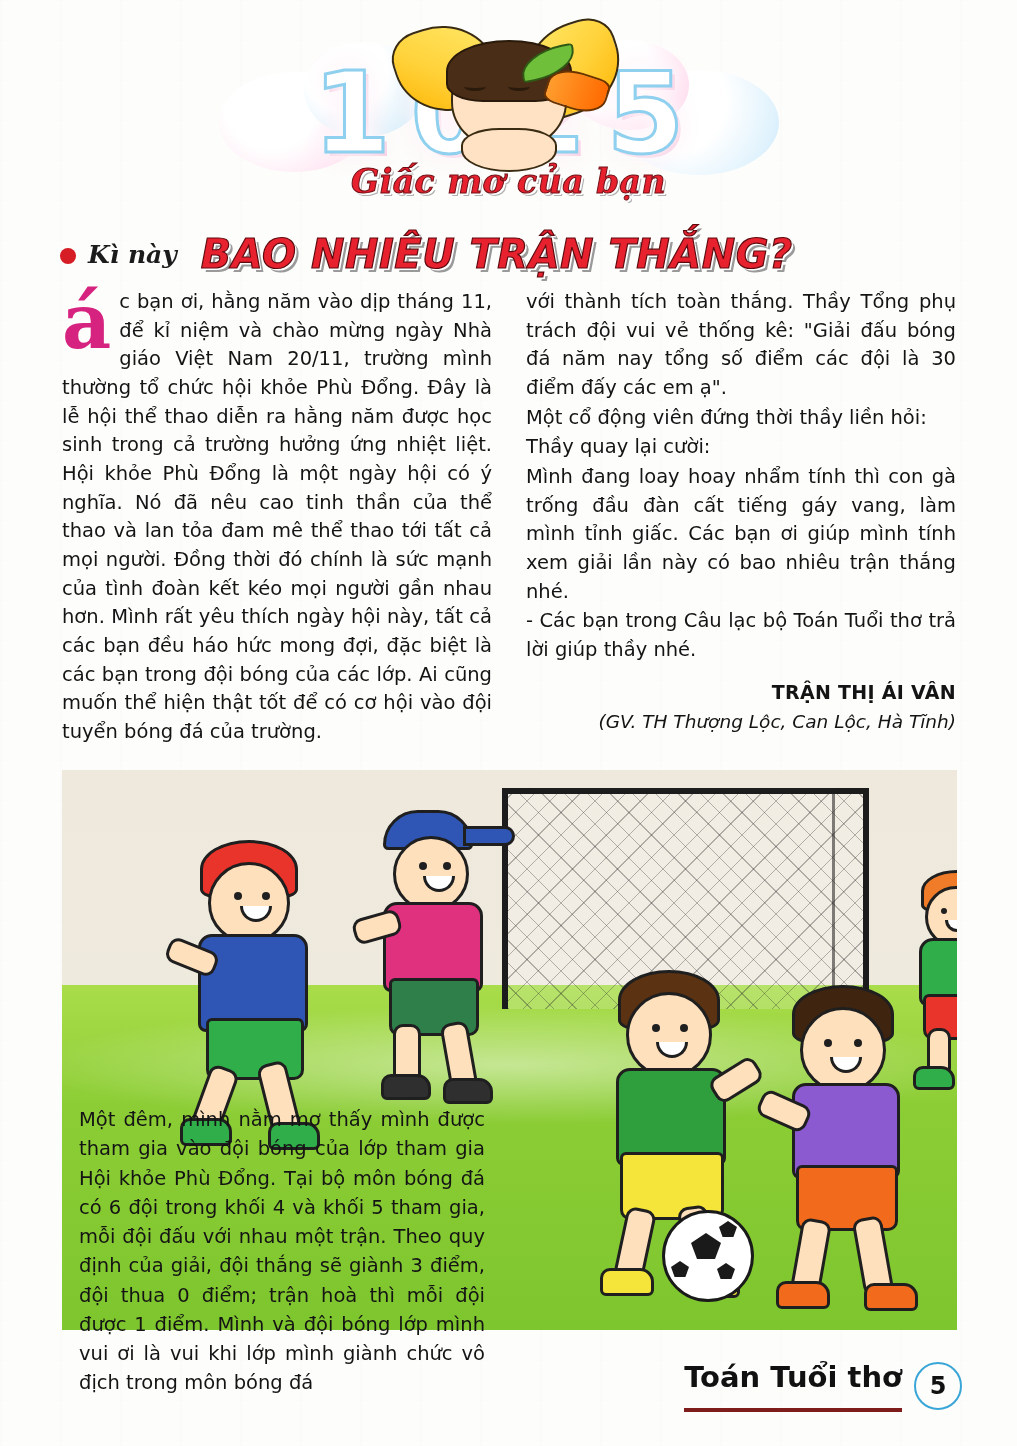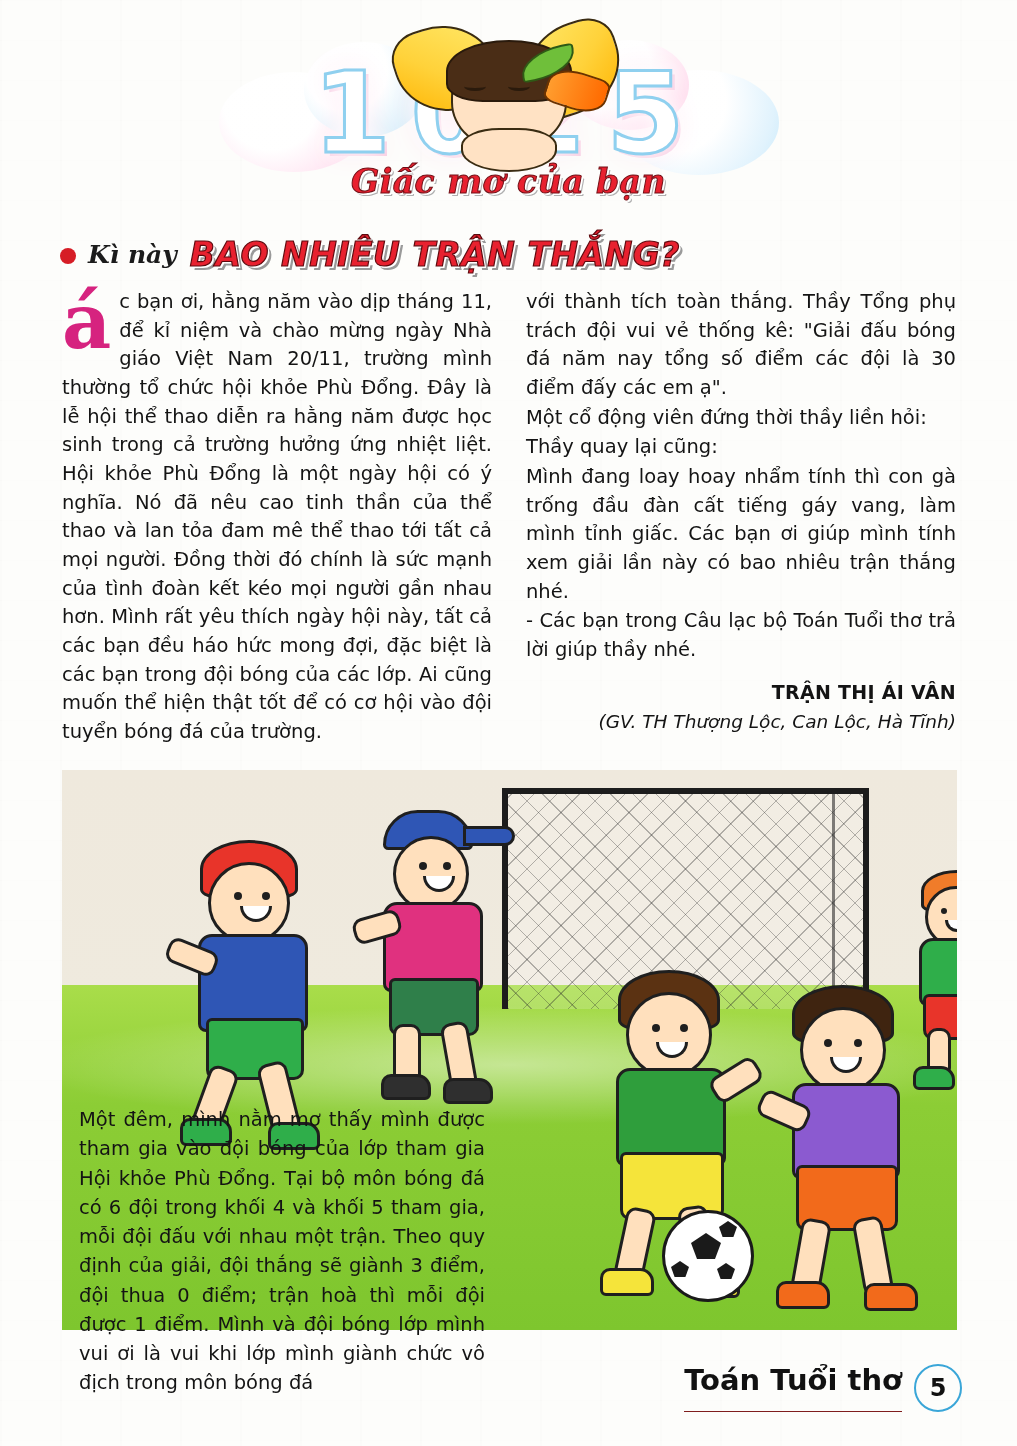--- a/index.html
+++ b/index.html
@@ -185,28 +185,28 @@
     font-style: italic;
     font-weight: bold;
     font-size: 25px;
     color: #1b1b1b;
     flex: 0 0 auto;
   }
   .headline {
     font-family: "DejaVu Sans", sans-serif;
     font-weight: bold;
     font-style: italic;
-    font-size: 33px;
+    font-size: 40px;
     line-height: 1;
     color: #e8212f;
     -webkit-text-stroke: 1.2px #5c0a0e;
     text-shadow: 2px 2px 0 #ffffff, 4px 4px 0 #9a9a9a;
     letter-spacing: .5px;
     white-space: nowrap;
-    margin-left: 1px;
+    margin-left: 12px;
   }
 
   
   .columns {
     position: absolute;
     left: 62px;
     top: 288px;
     width: 895px;
     display: flex;
     gap: 34px;
@@ -402,21 +402,21 @@
     bottom: 34px;
     display: flex;
     align-items: center;
     gap: 12px;
   }
   .footer-title {
     font-family: "DejaVu Sans", sans-serif;
     font-weight: bold;
     font-size: 29px;
     color: #111;
-    border-bottom: 1px solid #7f1d1d;
+    border-bottom: 4px solid #7f1d1d;
     padding-bottom: 14px;
   }
   .page-badge {
     width: 44px; height: 44px;
     border: 2px solid #3aa6d8;
     border-radius: 50%;
     display: flex;
     align-items: center;
     justify-content: center;
     font-family: "DejaVu Sans", sans-serif;
@@ -463,21 +463,21 @@
     <span class="headline">BAO NHIÊU TRẬN THẮNG?</span>
   </div>
 
   <div class="columns">
     <div class="col">
       <p class="dropcap-para">ác bạn ơi, hằng năm vào dịp tháng 11, để kỉ niệm và chào mừng ngày Nhà giáo Việt Nam 20/11, trường mình thường tổ chức hội khỏe Phù Đổng. Đây là lễ hội thể thao diễn ra hằng năm được học sinh trong cả trường hưởng ứng nhiệt liệt. Hội khỏe Phù Đổng là một ngày hội có ý nghĩa. Nó đã nêu cao tinh thần của thể thao và lan tỏa đam mê thể thao tới tất cả mọi người. Đồng thời đó chính là sức mạnh của tình đoàn kết kéo mọi người gần nhau hơn. Mình rất yêu thích ngày hội này, tất cả các bạn đều háo hức mong đợi, đặc biệt là các bạn trong đội bóng của các lớp. Ai cũng muốn thể hiện thật tốt để có cơ hội vào đội tuyển bóng đá của trường.</p>
     </div>
     <div class="col">
       <p>với thành tích toàn thắng. Thầy Tổng phụ trách đội vui vẻ thống kê: "Giải đấu bóng đá năm nay tổng số điểm các đội là 30 điểm đấy các em ạ".</p>
       <p>Một cổ động viên đứng thời thầy liền hỏi:</p>
-      <p>Thầy quay lại cũng:</p>
+      <p>Thầy quay lại cười:</p>
       <p>Mình đang loay hoay nhẩm tính thì con gà trống đầu đàn cất tiếng gáy vang, làm mình tỉnh giấc. Các bạn ơi giúp mình tính xem giải lần này có bao nhiêu trận thắng nhé.</p>
       <p>- Các bạn trong Câu lạc bộ Toán Tuổi thơ trả lời giúp thầy nhé.</p>
       <div class="signature">TRẬN THỊ ÁI VÂN</div>
       <div class="affiliation">(GV. TH Thượng Lộc, Can Lộc, Hà Tĩnh)</div>
     </div>
   </div>
 
   <div class="illo">
     <div class="sky"></div>
     <div class="field"></div>

